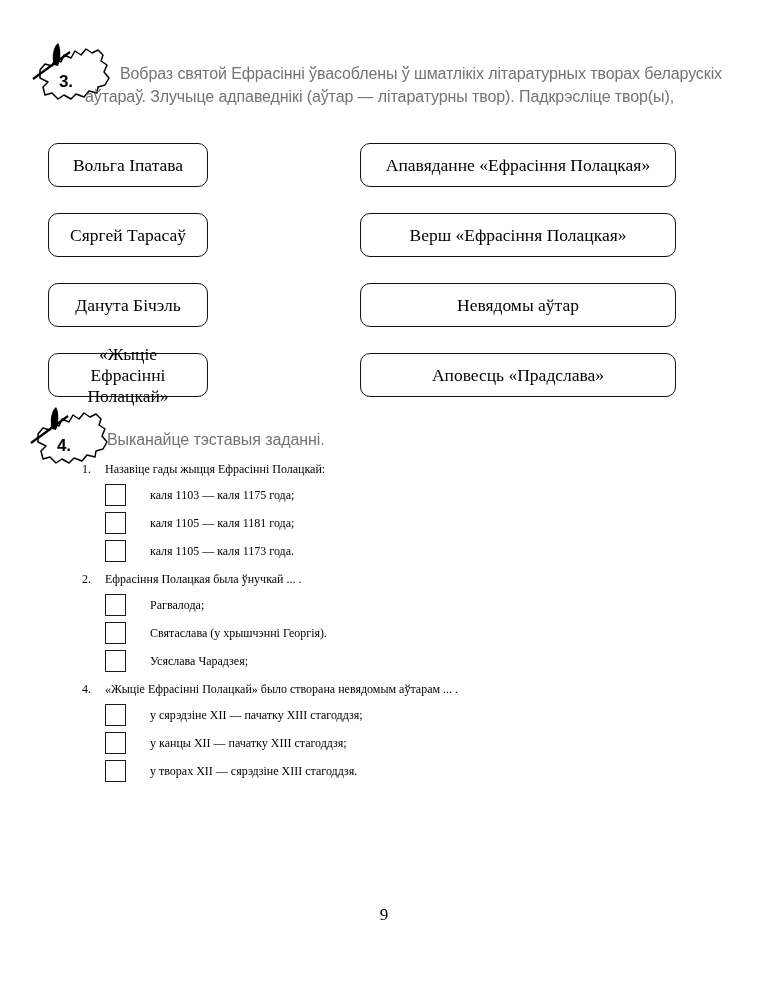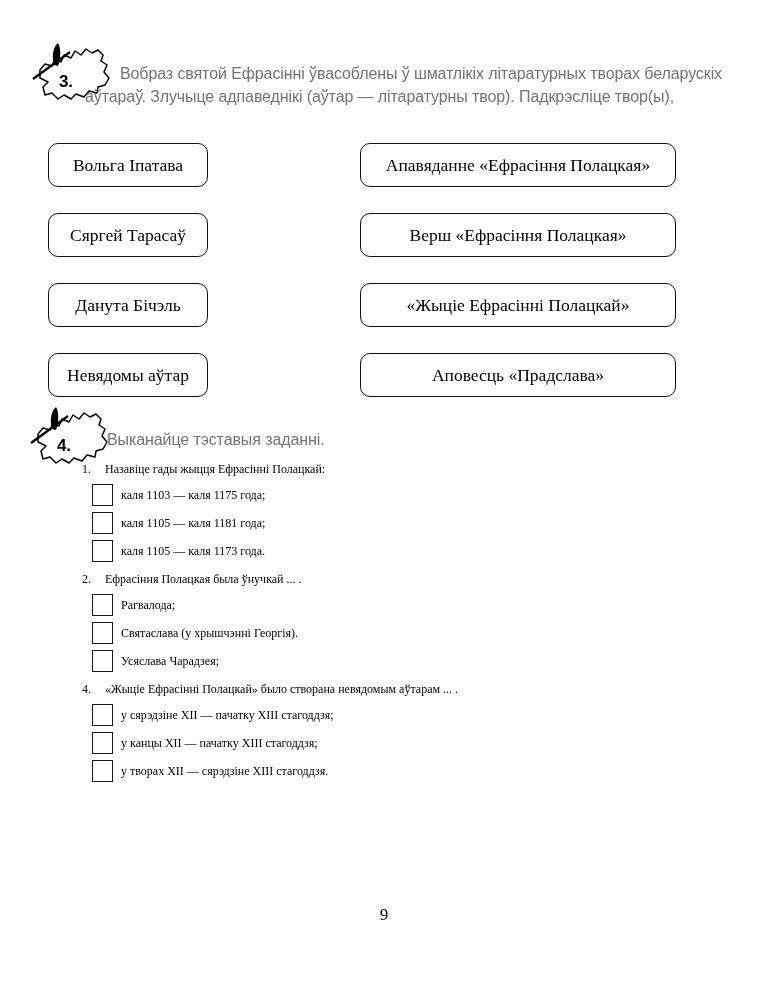--- a/index.html
+++ b/index.html
@@ -22,28 +22,28 @@
   
   #match{
     position:absolute;left:48px;top:143px;width:628px;
     display:grid;grid-template-columns:160px 316px;justify-content:space-between;
     row-gap:26px;
   }
   .mbox{
     height:44px;border:1.4px solid #111;border-radius:10px;
     display:flex;align-items:center;justify-content:center;
     font-size:17.5px;background:#fff;box-sizing:border-box;
-    text-align:center;padding:0 10px;
+    text-align:center;padding:0 21px;
   }
   
   #questions{position:absolute;left:82px;top:458px;width:660px;font-size:12px;}
   .question + .question{margin-top:5px;}
   .q-line{height:22px;line-height:22px;margin-bottom:4px;white-space:nowrap;}
   .q-num{display:inline-block;width:23px;}
-  .opt{height:22px;margin-bottom:6px;display:flex;margin-left:10px;white-space:nowrap;}
+  .opt{height:22px;margin-bottom:6px;display:flex;margin-left:23px;white-space:nowrap;gap:16px;}
   .cb{
     width:19px;height:20px;border:1.7px solid #1a1a1a;background:#fff;
     display:inline-block;flex:0 0 auto;box-sizing:content-box;cursor:pointer;
   }
   .opt-label{margin-left:8px;line-height:22px;}
   
   #page-num{position:absolute;left:0;top:905px;width:100%;text-align:center;font-size:17px;}
 </style>
 </head>
 <body>
@@ -74,24 +74,24 @@
     <div class="mbox">
         <span>Сяргей Тарасаў</span>
       </div>
     <div class="mbox">
         <span>Верш «Ефрасіння Полацкая»</span>
       </div>
     <div class="mbox">
         <span>Данута Бічэль</span>
       </div>
     <div class="mbox">
-        <span>«Жыціе Ефрасінні Полацкай»</span>
+        <span>Невядомы аўтар</span>
       </div>
     <div class="mbox">
-        <span>Невядомы аўтар</span>
+        <span>«Жыціе Ефрасінні Полацкай»</span>
       </div>
     <div class="mbox">
         <span>Аповесць «Прадслава»</span>
       </div>
   </div>
 
   <div class="task-icon" style="left:26px;top:406px;">
     <svg width="84" height="64" viewBox="0 0 84 64">
       <path d="M12 28 L17 22 L24 24 L27 17 L33 20 L36 13 L43 16 L47 9 L53 13 L58 7 L64 11 L70 8 L75 13 L73 19 L79 23 L76 30 L81 36 L77 43 L70 45 L69 51 L61 49 L56 55 L48 52 L43 57 L36 53 L30 57 L24 51 L17 53 L15 45 L20 40 L12 36 Z" fill="#fff" stroke="#000" stroke-width="1.5" stroke-linejoin="round"></path>
       <path d="M26 23 C23 13 26 4 30 1 C33 6 33 16 30 24 Z" fill="#000"></path>

